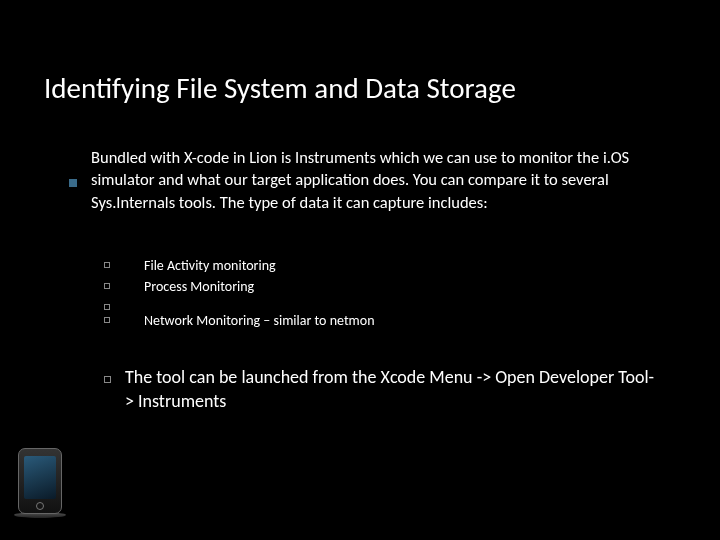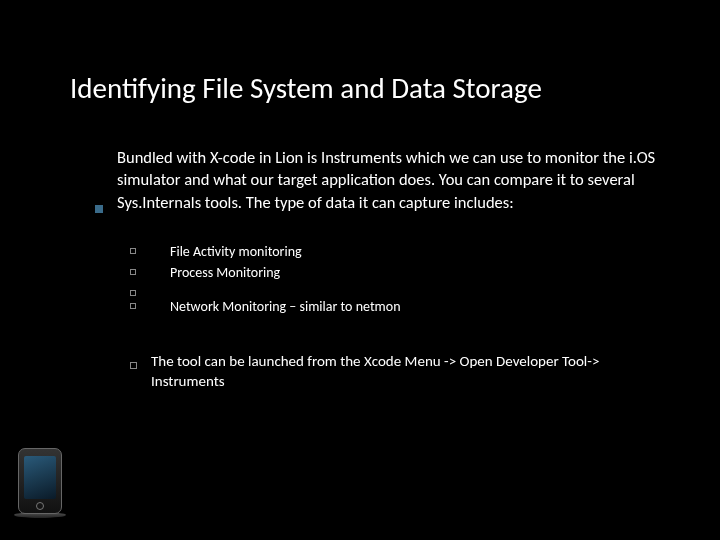--- a/index.html
+++ b/index.html
@@ -6,33 +6,33 @@
   body {
     width: 720px;
     height: 540px;
     background: #000;
     color: #fff;
     font-family: "Segoe UI", "Calibri", Arial, sans-serif;
     overflow: hidden;
     position: relative;
   }
   .slide {
-    padding: 70px 60px 40px 90px;
+    padding: 70px 60px 40px 64px;
   }
   .title {
     font-size: 29px;
     font-weight: 400;
     margin-bottom: 40px;
     color: #fff;
     margin-left: -20px;
   }
   .bullet-main {
     display: flex;
-    align-items: flex-end;
-    margin-bottom: 30px;
+    align-items: center;
+    margin-bottom: 44px;
     margin-left: 5px;
   }
   .bullet-main .marker {
     flex: 0 0 auto;
     width: 8px;
     height: 8px;
     background: #3a6b8a;
     margin-top: 7px;
     margin-right: 14px;
   }
@@ -73,21 +73,21 @@
   }
   .launch-item .marker {
     flex: 0 0 auto;
     width: 7px;
     height: 7px;
     border: 1px solid #888;
     margin-top: 10px;
     margin-right: 14px;
   }
   .launch-item .text {
-    font-size: 15px;
+    font-size: 18px;
     line-height: 1.3;
     color: #fff;
   }
   .phone {
     position: absolute;
     left: 18px;
     bottom: 22px;
     width: 44px;
     height: 70px;
   }

